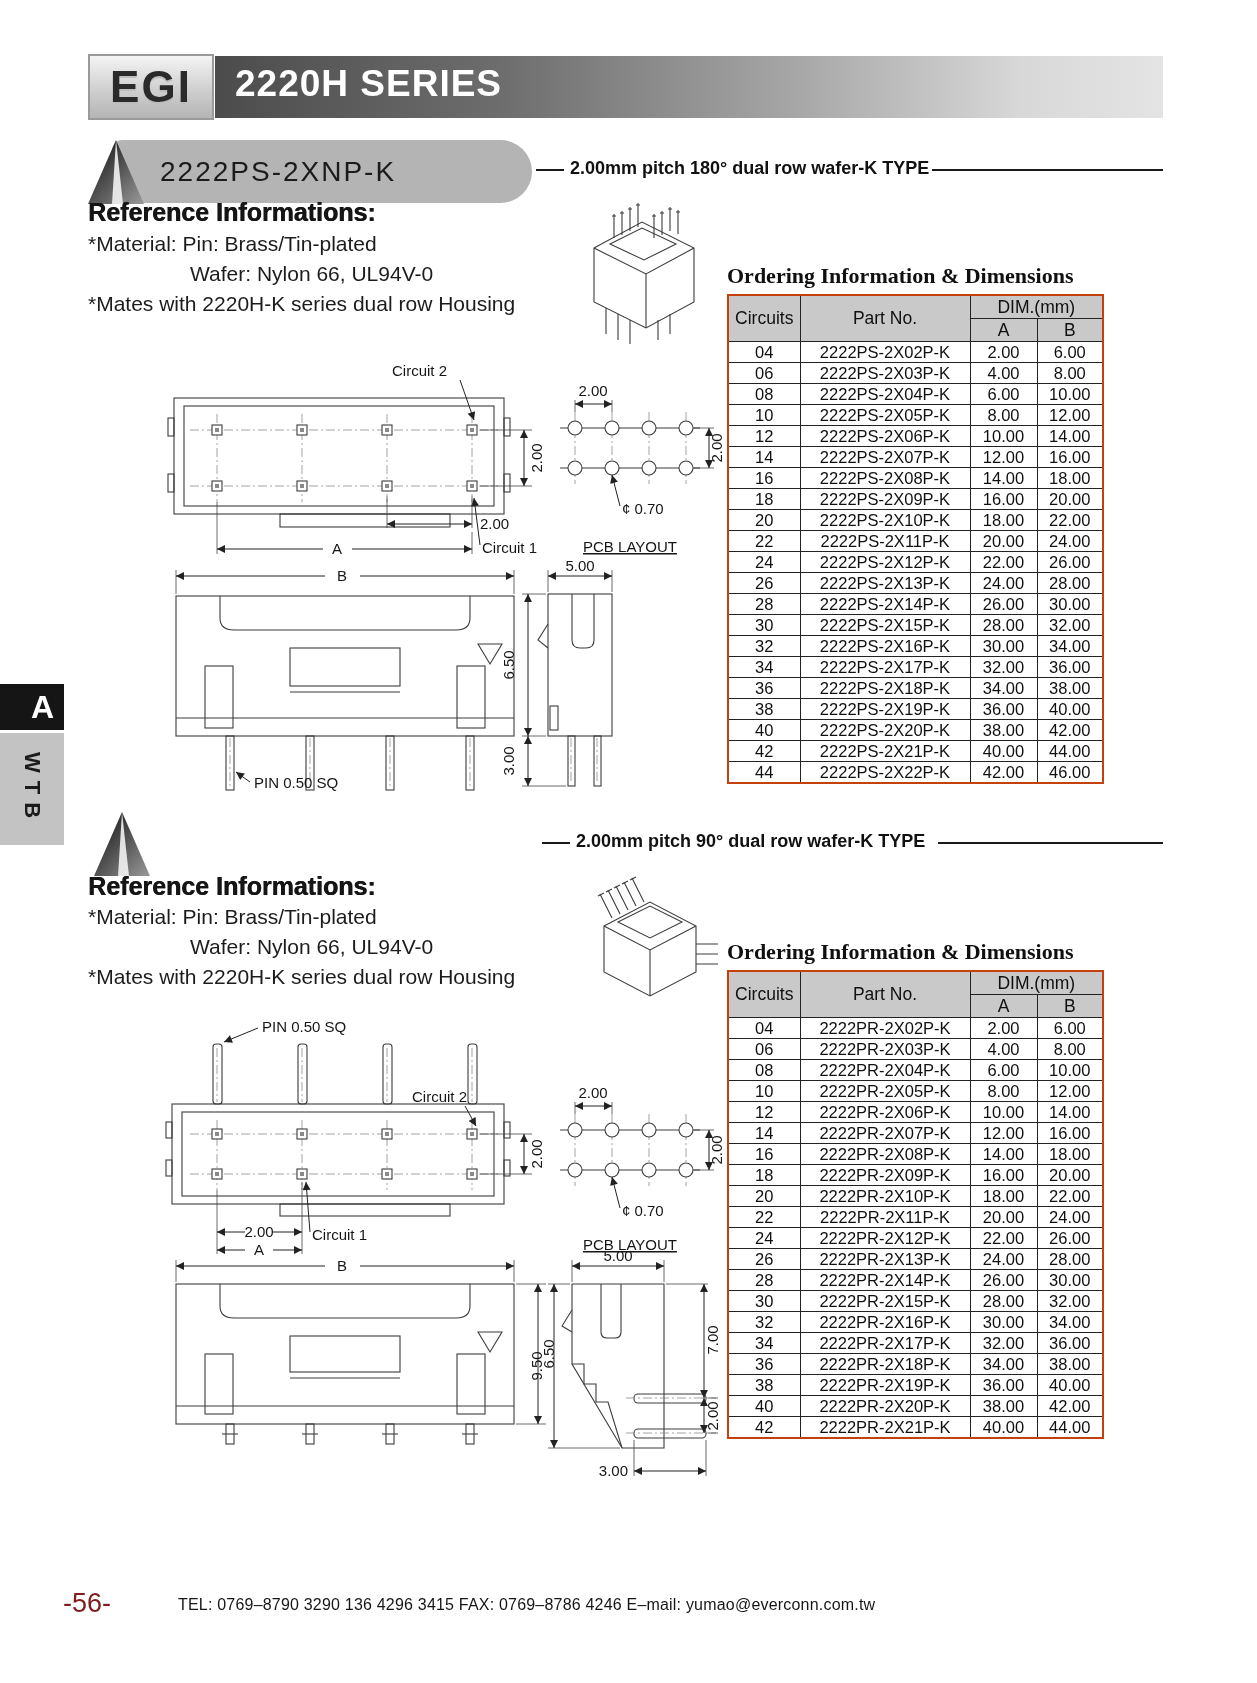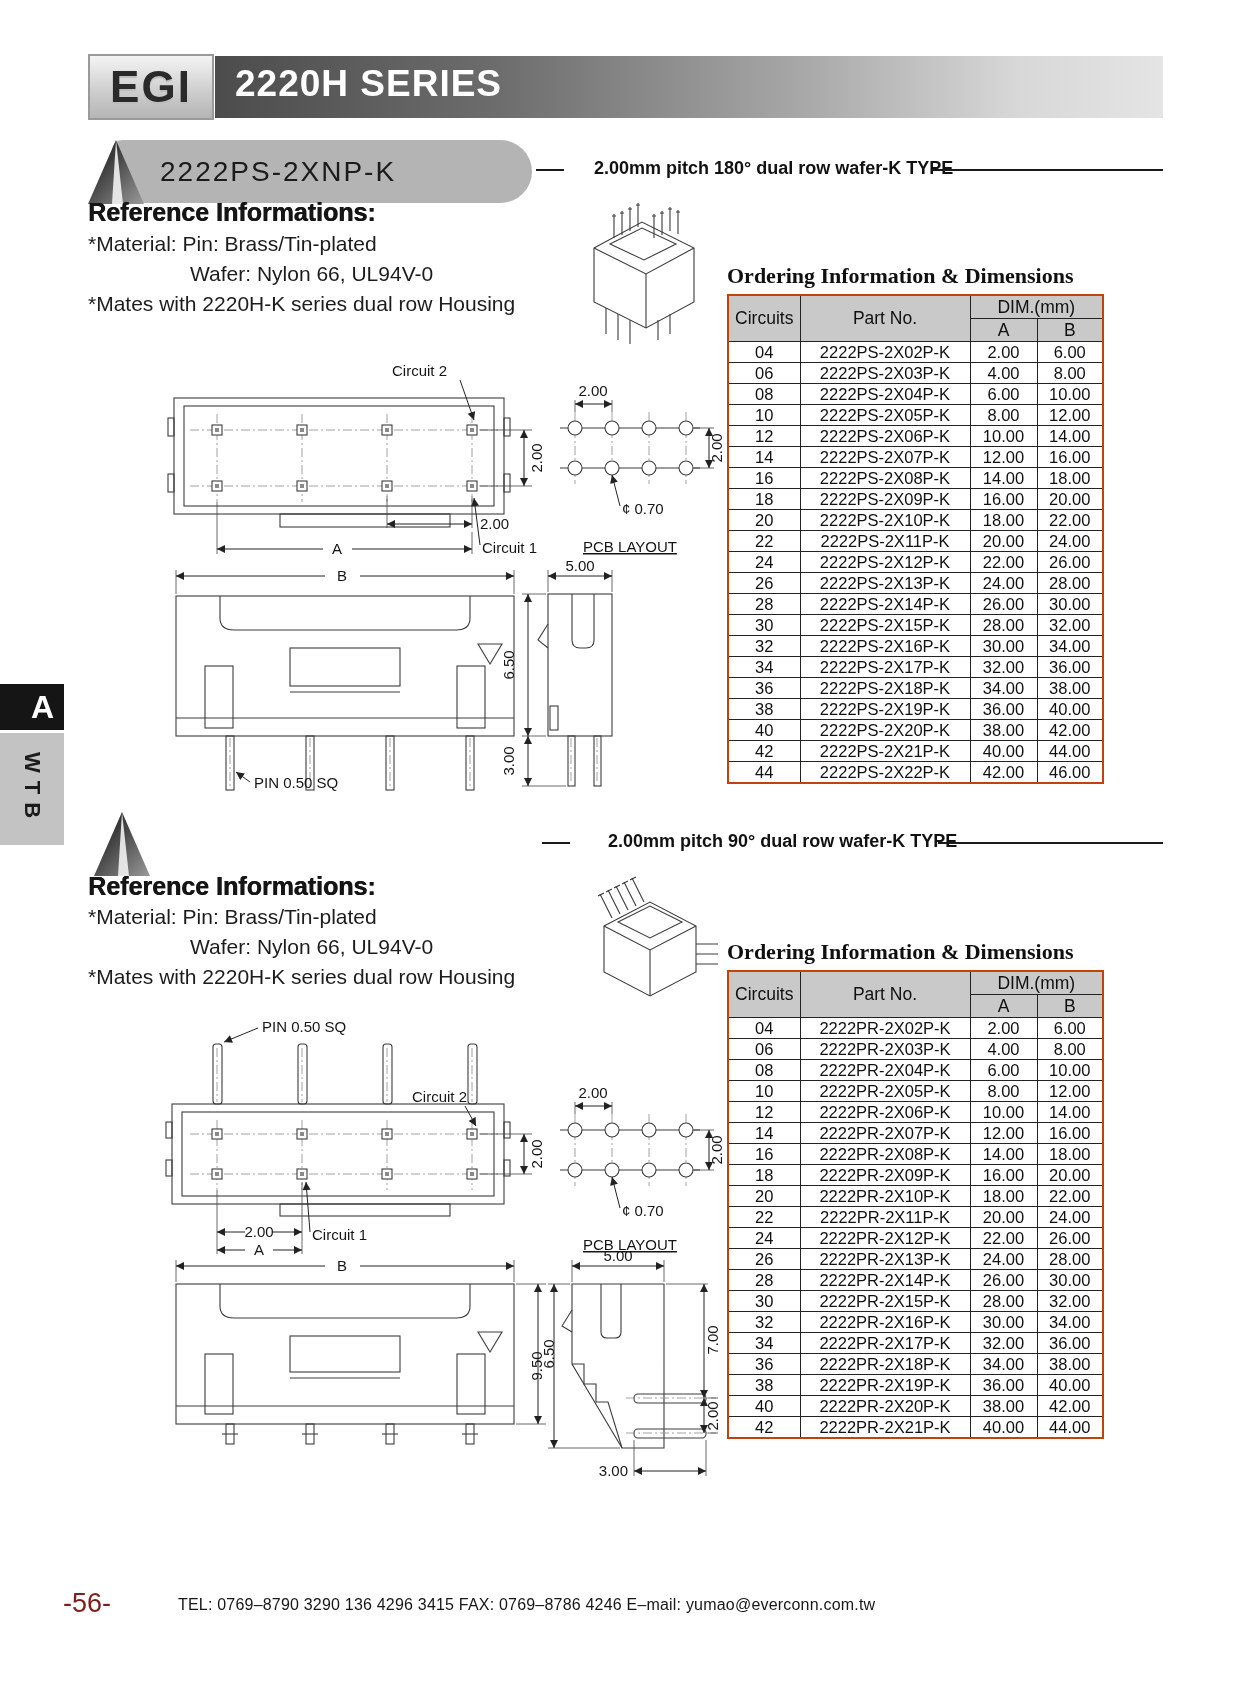--- a/index.html
+++ b/index.html
@@ -77,21 +77,21 @@
   </div>
 
   <div class="pill" style="left:112px;top:140px;">
     <span>2222PS-2XNP-K</span>
   </div>
   <svg class="tri" style="left:86px;top:138px;" viewBox="0 0 62 70">
     <polygon points="30,2 58,66 2,66" fill="url(#trig)"></polygon>
     <polygon points="30,2 37,66 26,66" fill="#f2f2f2" opacity="0.9"></polygon>
   </svg>
   <div class="h-line" style="left:536px;top:169px;width:28px;"></div>
-  <div class="type-text" style="left:594px;top:158px;">2.00mm pitch 180° dual row wafer-K TYPE</div>
+  <div class="type-text" style="left:570px;top:158px;">2.00mm pitch 180° dual row wafer-K TYPE</div>
   <div class="h-line" style="left:932px;top:169px;width:231px;"></div>
 
   <div class="ref-title" style="left:88px;top:198px;">Reference Informations:</div>
   <div class="ref-line" style="left:88px;top:232px;">*Material: Pin: Brass/Tin-plated</div>
   <div class="ref-line" style="left:190px;top:262px;">Wafer: Nylon 66, UL94V-0</div>
   <div class="ref-line" style="left:88px;top:292px;">*Mates with 2220H-K series dual row Housing</div>
 
   <svg class="panel" style="left:566px;top:186px;" width="150" height="160">
     <path class="ln" d="M28,62 L76,36 L128,62 L128,116 L80,142 L28,116 Z"></path>
     <path class="ln" d="M28,62 L80,88 L128,62 M80,88 L80,142"></path>
@@ -392,21 +392,21 @@
   </div>
   <div class="side-gray">
     <span>WTB</span>
   </div>
 
   <svg class="tri" style="left:92px;top:810px;" viewBox="0 0 62 70">
     <polygon points="30,2 58,66 2,66" fill="url(#trig)"></polygon>
     <polygon points="30,2 37,66 26,66" fill="#f2f2f2" opacity="0.9"></polygon>
   </svg>
   <div class="h-line" style="left:542px;top:842px;width:28px;"></div>
-  <div class="type-text" style="left:576px;top:831px;margin-left:32px;">2.00mm pitch 90° dual row wafer-K TYPE</div>
+  <div class="type-text" style="left:576px;top:831px;">2.00mm pitch 90° dual row wafer-K TYPE</div>
   <div class="h-line" style="left:938px;top:842px;width:225px;"></div>
 
   <div class="ref-title" style="left:88px;top:872px;">Reference Informations:</div>
   <div class="ref-line" style="left:88px;top:905px;">*Material: Pin: Brass/Tin-plated</div>
   <div class="ref-line" style="left:190px;top:935px;">Wafer: Nylon 66, UL94V-0</div>
   <div class="ref-line" style="left:88px;top:965px;">*Mates with 2220H-K series dual row Housing</div>
 
   <svg class="panel" style="left:578px;top:860px;" width="140" height="150">
     <path class="ln" d="M26,66 L72,42 L118,66 L118,112 L72,136 L26,112 Z"></path>
     <path class="ln" d="M26,66 L72,90 L118,66 M72,90 L72,136"></path>

